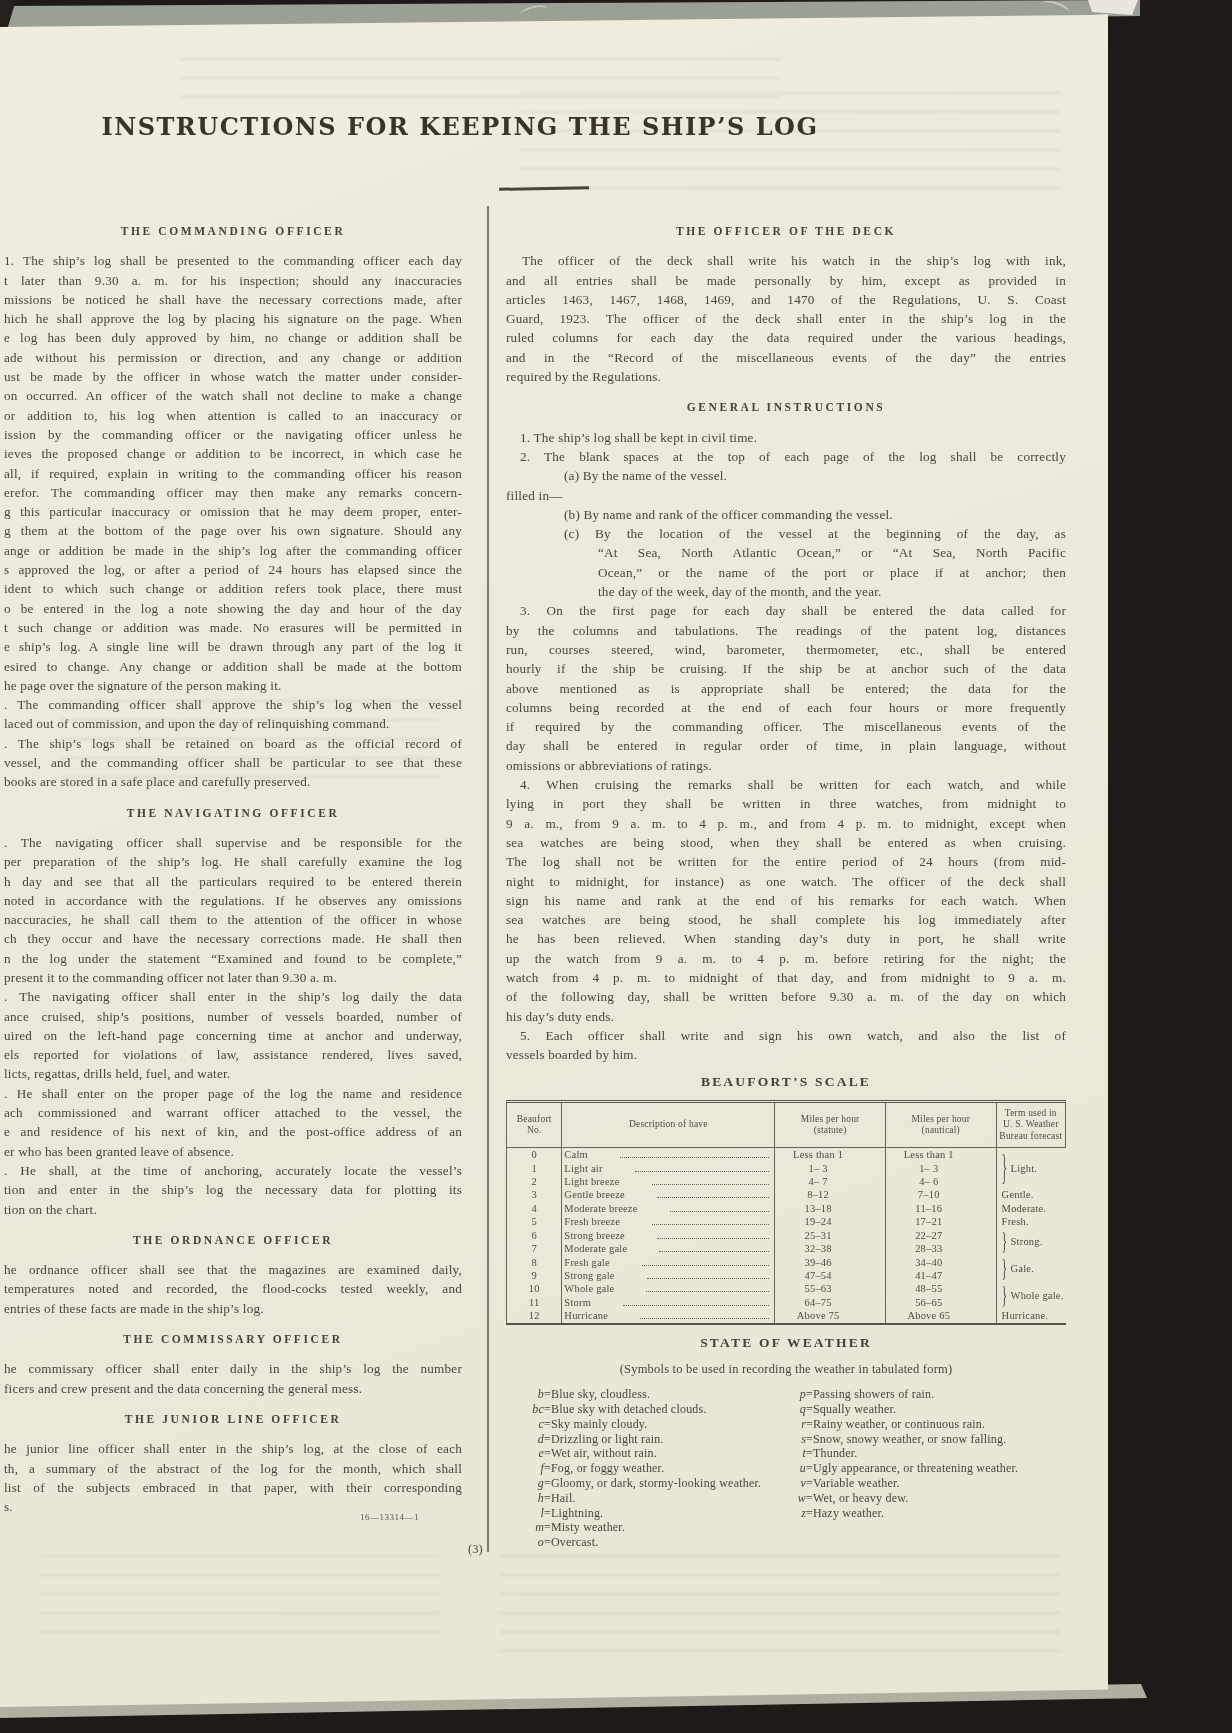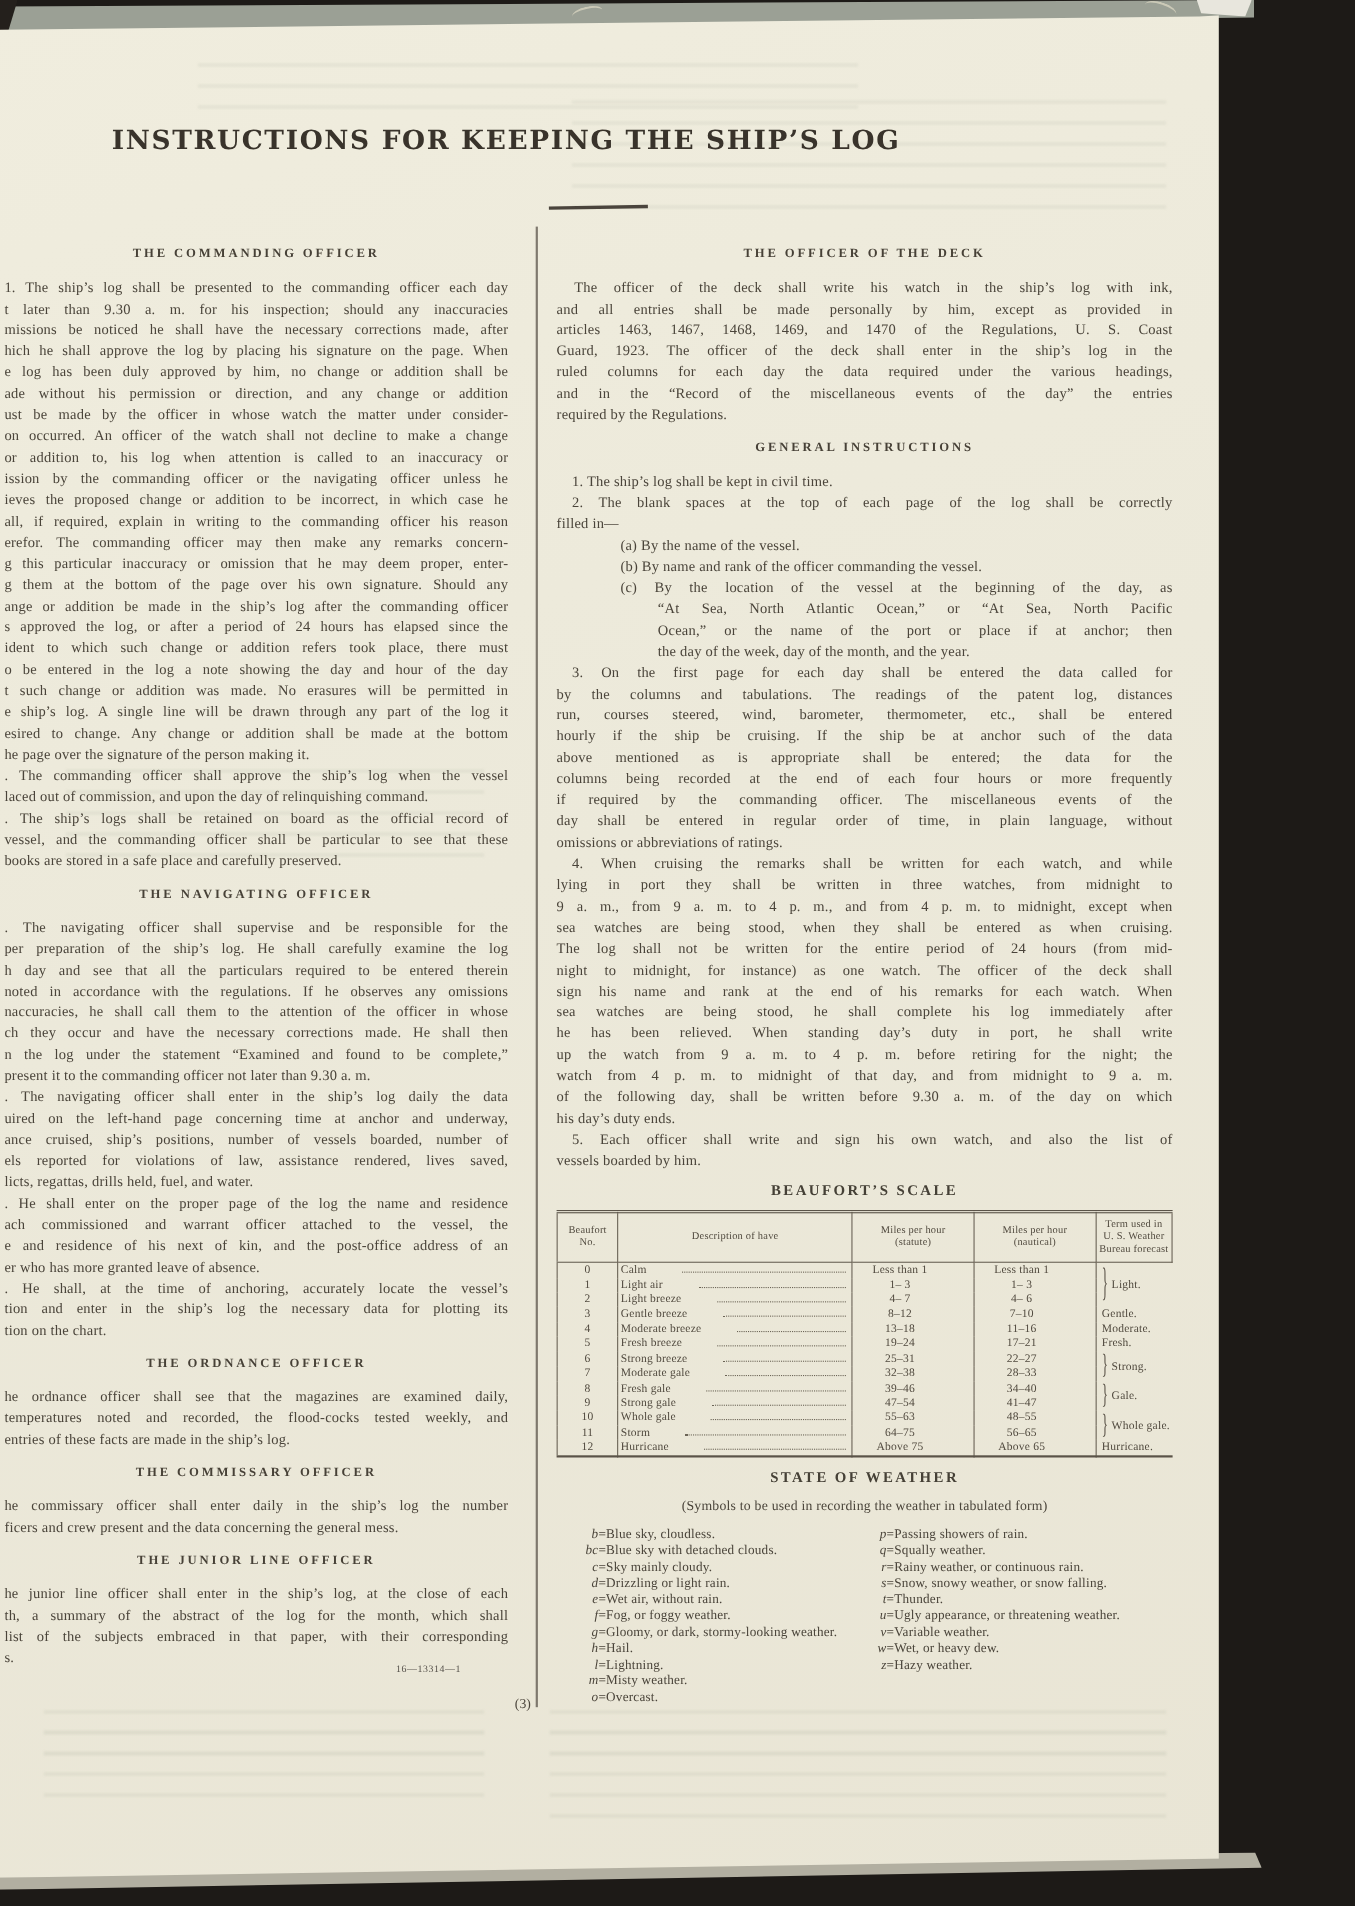--- a/index.html
+++ b/index.html
@@ -123,28 +123,28 @@
       <div class="sec-head">THE NAVIGATING OFFICER</div>
       <div class="line">. The navigating officer shall supervise and be responsible for the</div>
       <div class="line">per preparation of the ship’s log.  He shall carefully examine the log</div>
       <div class="line">h day and see that all the particulars required to be entered therein</div>
       <div class="line">noted in accordance with the regulations.  If he observes any omissions</div>
       <div class="line">naccuracies, he shall call them to the attention of the officer in whose</div>
       <div class="line">ch they occur and have the necessary corrections made.  He shall then</div>
       <div class="line">n the log under the statement “Examined and found to be complete,”</div>
       <div class="line end">present it to the commanding officer not later than 9.30 a. m.</div>
       <div class="line">. The navigating officer shall enter in the ship’s log daily the data</div>
+      <div class="line">ance cruised, ship’s positions, number of vessels boarded, number of</div>
       <div class="line">uired on the left-hand page concerning time at anchor and underway,</div>
-      <div class="line">ance cruised, ship’s positions, number of vessels boarded, number of</div>
       <div class="line">els reported for violations of law, assistance rendered, lives saved,</div>
       <div class="line end">licts, regattas, drills held, fuel, and water.</div>
       <div class="line">. He shall enter on the proper page of the log the name and residence</div>
       <div class="line">ach commissioned and warrant officer attached to the vessel, the</div>
       <div class="line">e and residence of his next of kin, and the post-office address of an</div>
-      <div class="line end">er who has more granted leave of absence.</div>
+      <div class="line end">er who has been granted leave of absence.</div>
       <div class="line">. He shall, at the time of anchoring, accurately locate the vessel’s</div>
       <div class="line">tion and enter in the ship’s log the necessary data for plotting its</div>
       <div class="line end">tion on the chart.</div>
       <div class="sec-head">THE ORDNANCE OFFICER</div>
       <div class="line">he ordnance officer shall see that the magazines are examined daily,</div>
       <div class="line">temperatures noted and recorded, the flood-cocks tested weekly, and</div>
       <div class="line end">entries of these facts are made in the ship’s log.</div>
       <div class="sec-head">THE COMMISSARY OFFICER</div>
       <div class="line">he commissary officer shall enter daily in the ship’s log the number</div>
       <div class="line end">ficers and crew present and the data concerning the general mess.</div>
@@ -159,22 +159,22 @@
       <div class="line" style="padding-left: 16px;">The officer of the deck shall write his watch in the ship’s log with ink,</div>
       <div class="line">and all entries shall be made personally by him, except as provided in</div>
       <div class="line">articles 1463, 1467, 1468, 1469, and 1470 of the Regulations, U. S. Coast</div>
       <div class="line">Guard, 1923.  The officer of the deck shall enter in the ship’s log in the</div>
       <div class="line">ruled columns for each day the data required under the various headings,</div>
       <div class="line">and in the “Record of the miscellaneous events of the day” the entries</div>
       <div class="line end">required by the Regulations.</div>
       <div class="sec-head">GENERAL INSTRUCTIONS</div>
       <div class="line end" style="padding-left: 14px;">1. The ship’s log shall be kept in civil time.</div>
       <div class="line" style="padding-left: 14px;">2. The blank spaces at the top of each page of the log shall be correctly</div>
+      <div class="line end" style="padding-left: 58px;">(a) By the name of the vessel.</div>
       <div class="line end">filled in—</div>
-      <div class="line end" style="padding-left: 58px;">(a) By the name of the vessel.</div>
       <div class="line end" style="padding-left: 58px;">(b) By name and rank of the officer commanding the vessel.</div>
       <div class="line" style="padding-left: 58px;">(c) By the location of the vessel at the beginning of the day, as</div>
       <div class="line" style="padding-left: 92px;">“At Sea, North Atlantic Ocean,” or “At Sea, North Pacific</div>
       <div class="line" style="padding-left: 92px;">Ocean,” or the name of the port or place if at anchor; then</div>
       <div class="line end" style="padding-left: 92px;">the day of the week, day of the month, and the year.</div>
       <div class="line" style="padding-left: 14px;">3. On the first page for each day shall be entered the data called for</div>
       <div class="line">by the columns and tabulations.  The readings of the patent log, distances</div>
       <div class="line">run, courses steered, wind, barometer, thermometer, etc., shall be entered</div>
       <div class="line">hourly if the ship be cruising.  If the ship be at anchor such of the data</div>
       <div class="line">above mentioned as is appropriate shall be entered; the data for the</div>

